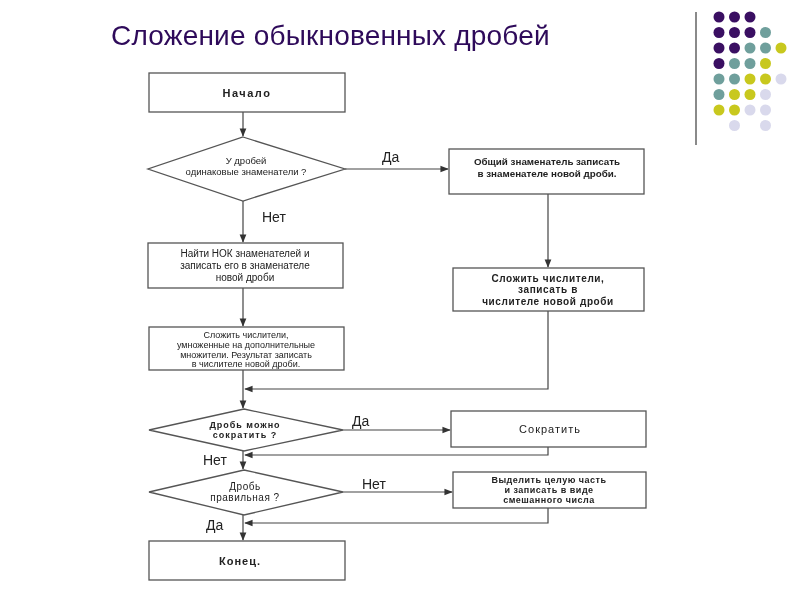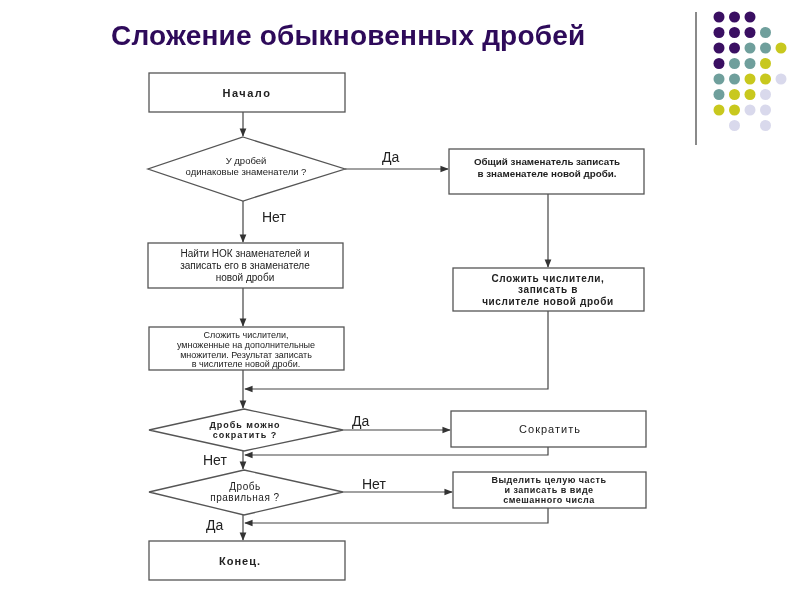--- a/index.html
+++ b/index.html
@@ -1,19 +1,19 @@
 <!DOCTYPE html>
 <html><head>
 <meta charset="utf-8">
 <style>
   html, body { margin: 0; padding: 0; background: #ffffff; }
   body { width: 800px; height: 600px; position: relative; overflow: hidden; font-family: "Liberation Sans", sans-serif; }
   .title {
     position: absolute; left: 111px; top: 20px;
-    font-family: "Liberation Sans", sans-serif; font-weight: bold; font-size: 28px;
+    font-family: "Liberation Sans", sans-serif; font-weight: normal; font-size: 28px;
     color: #2e0a5a; letter-spacing: 0.2px; white-space: nowrap;
   }
   .deco-line { position: absolute; left: 695px; top: 12px; width: 2px; height: 133px; background: #8a8a8a; }
   .dots { position: absolute; left: 0; top: 0; }
   svg.flow { position: absolute; left: 0; top: 0; }
   .shape { fill: #ffffff; stroke: #555555; stroke-width: 1.3; }
   .edge { stroke: #444444; stroke-width: 1.2; fill: none; }
   .node-text { font-family: "Liberation Sans", sans-serif; fill: #222222; text-anchor: middle; }
   .bold { font-weight: bold; }
   .edge-label { font-family: "Liberation Sans", sans-serif; font-size: 14px; fill: #222222; }

